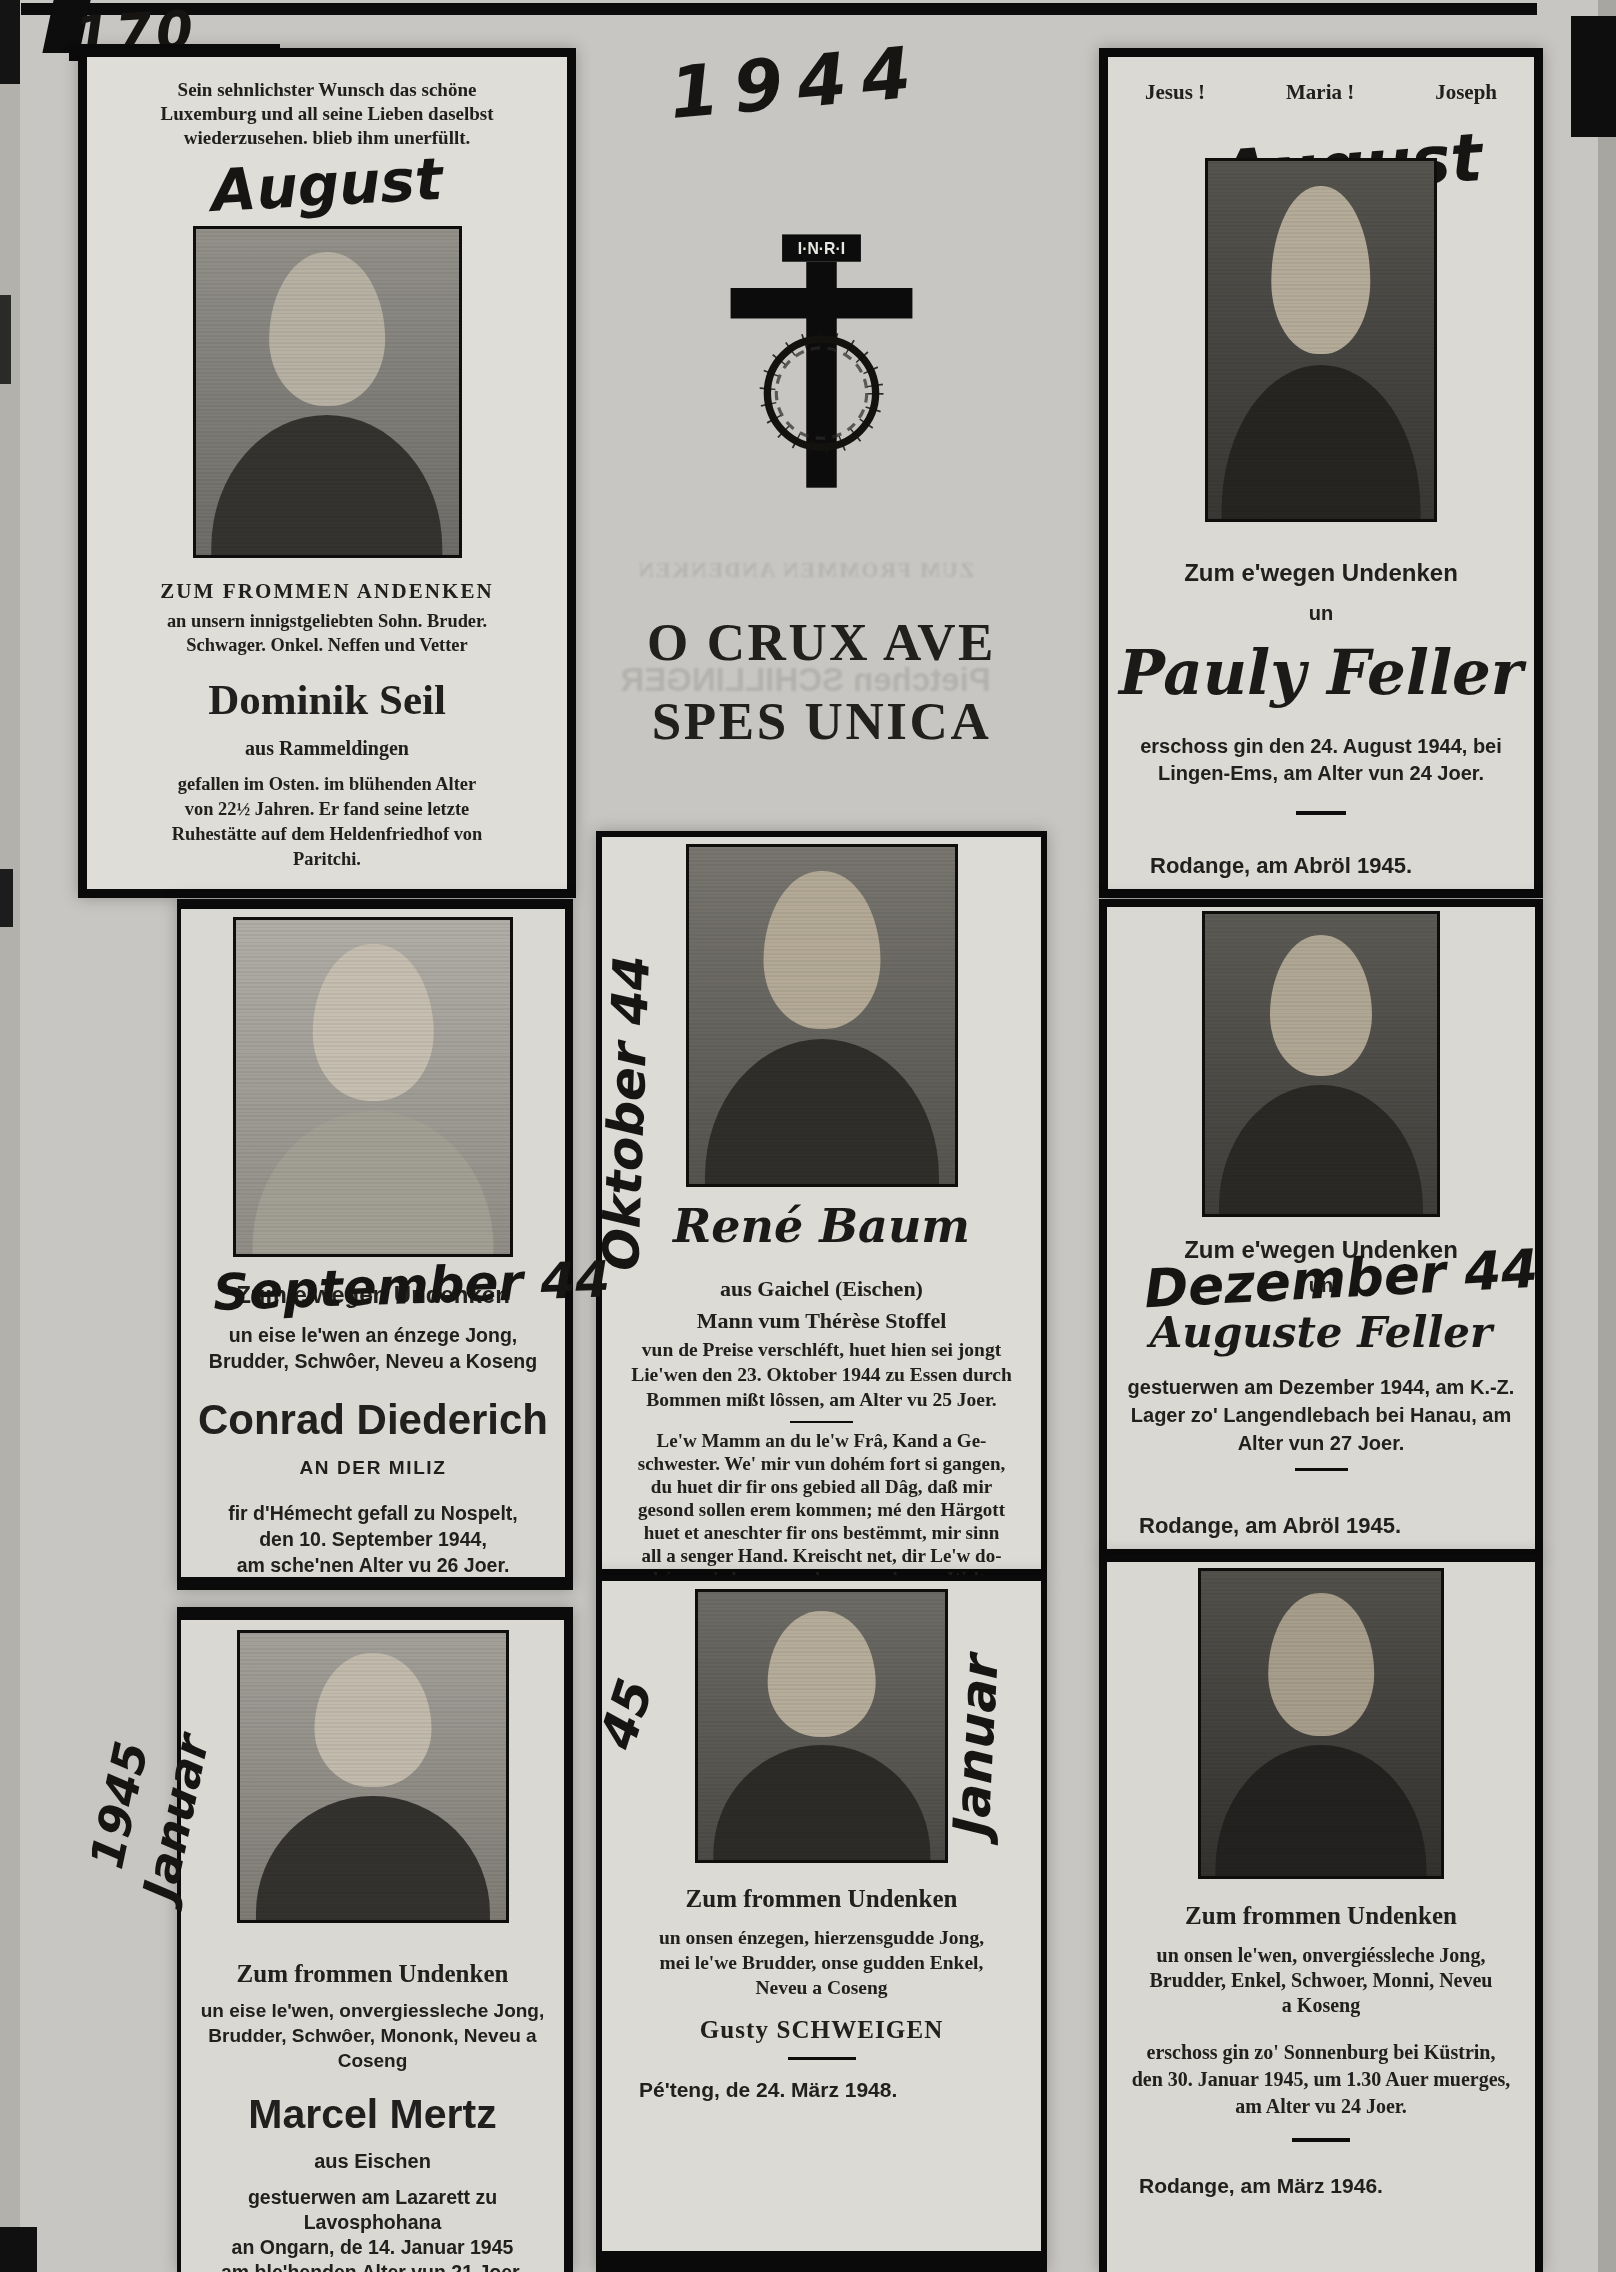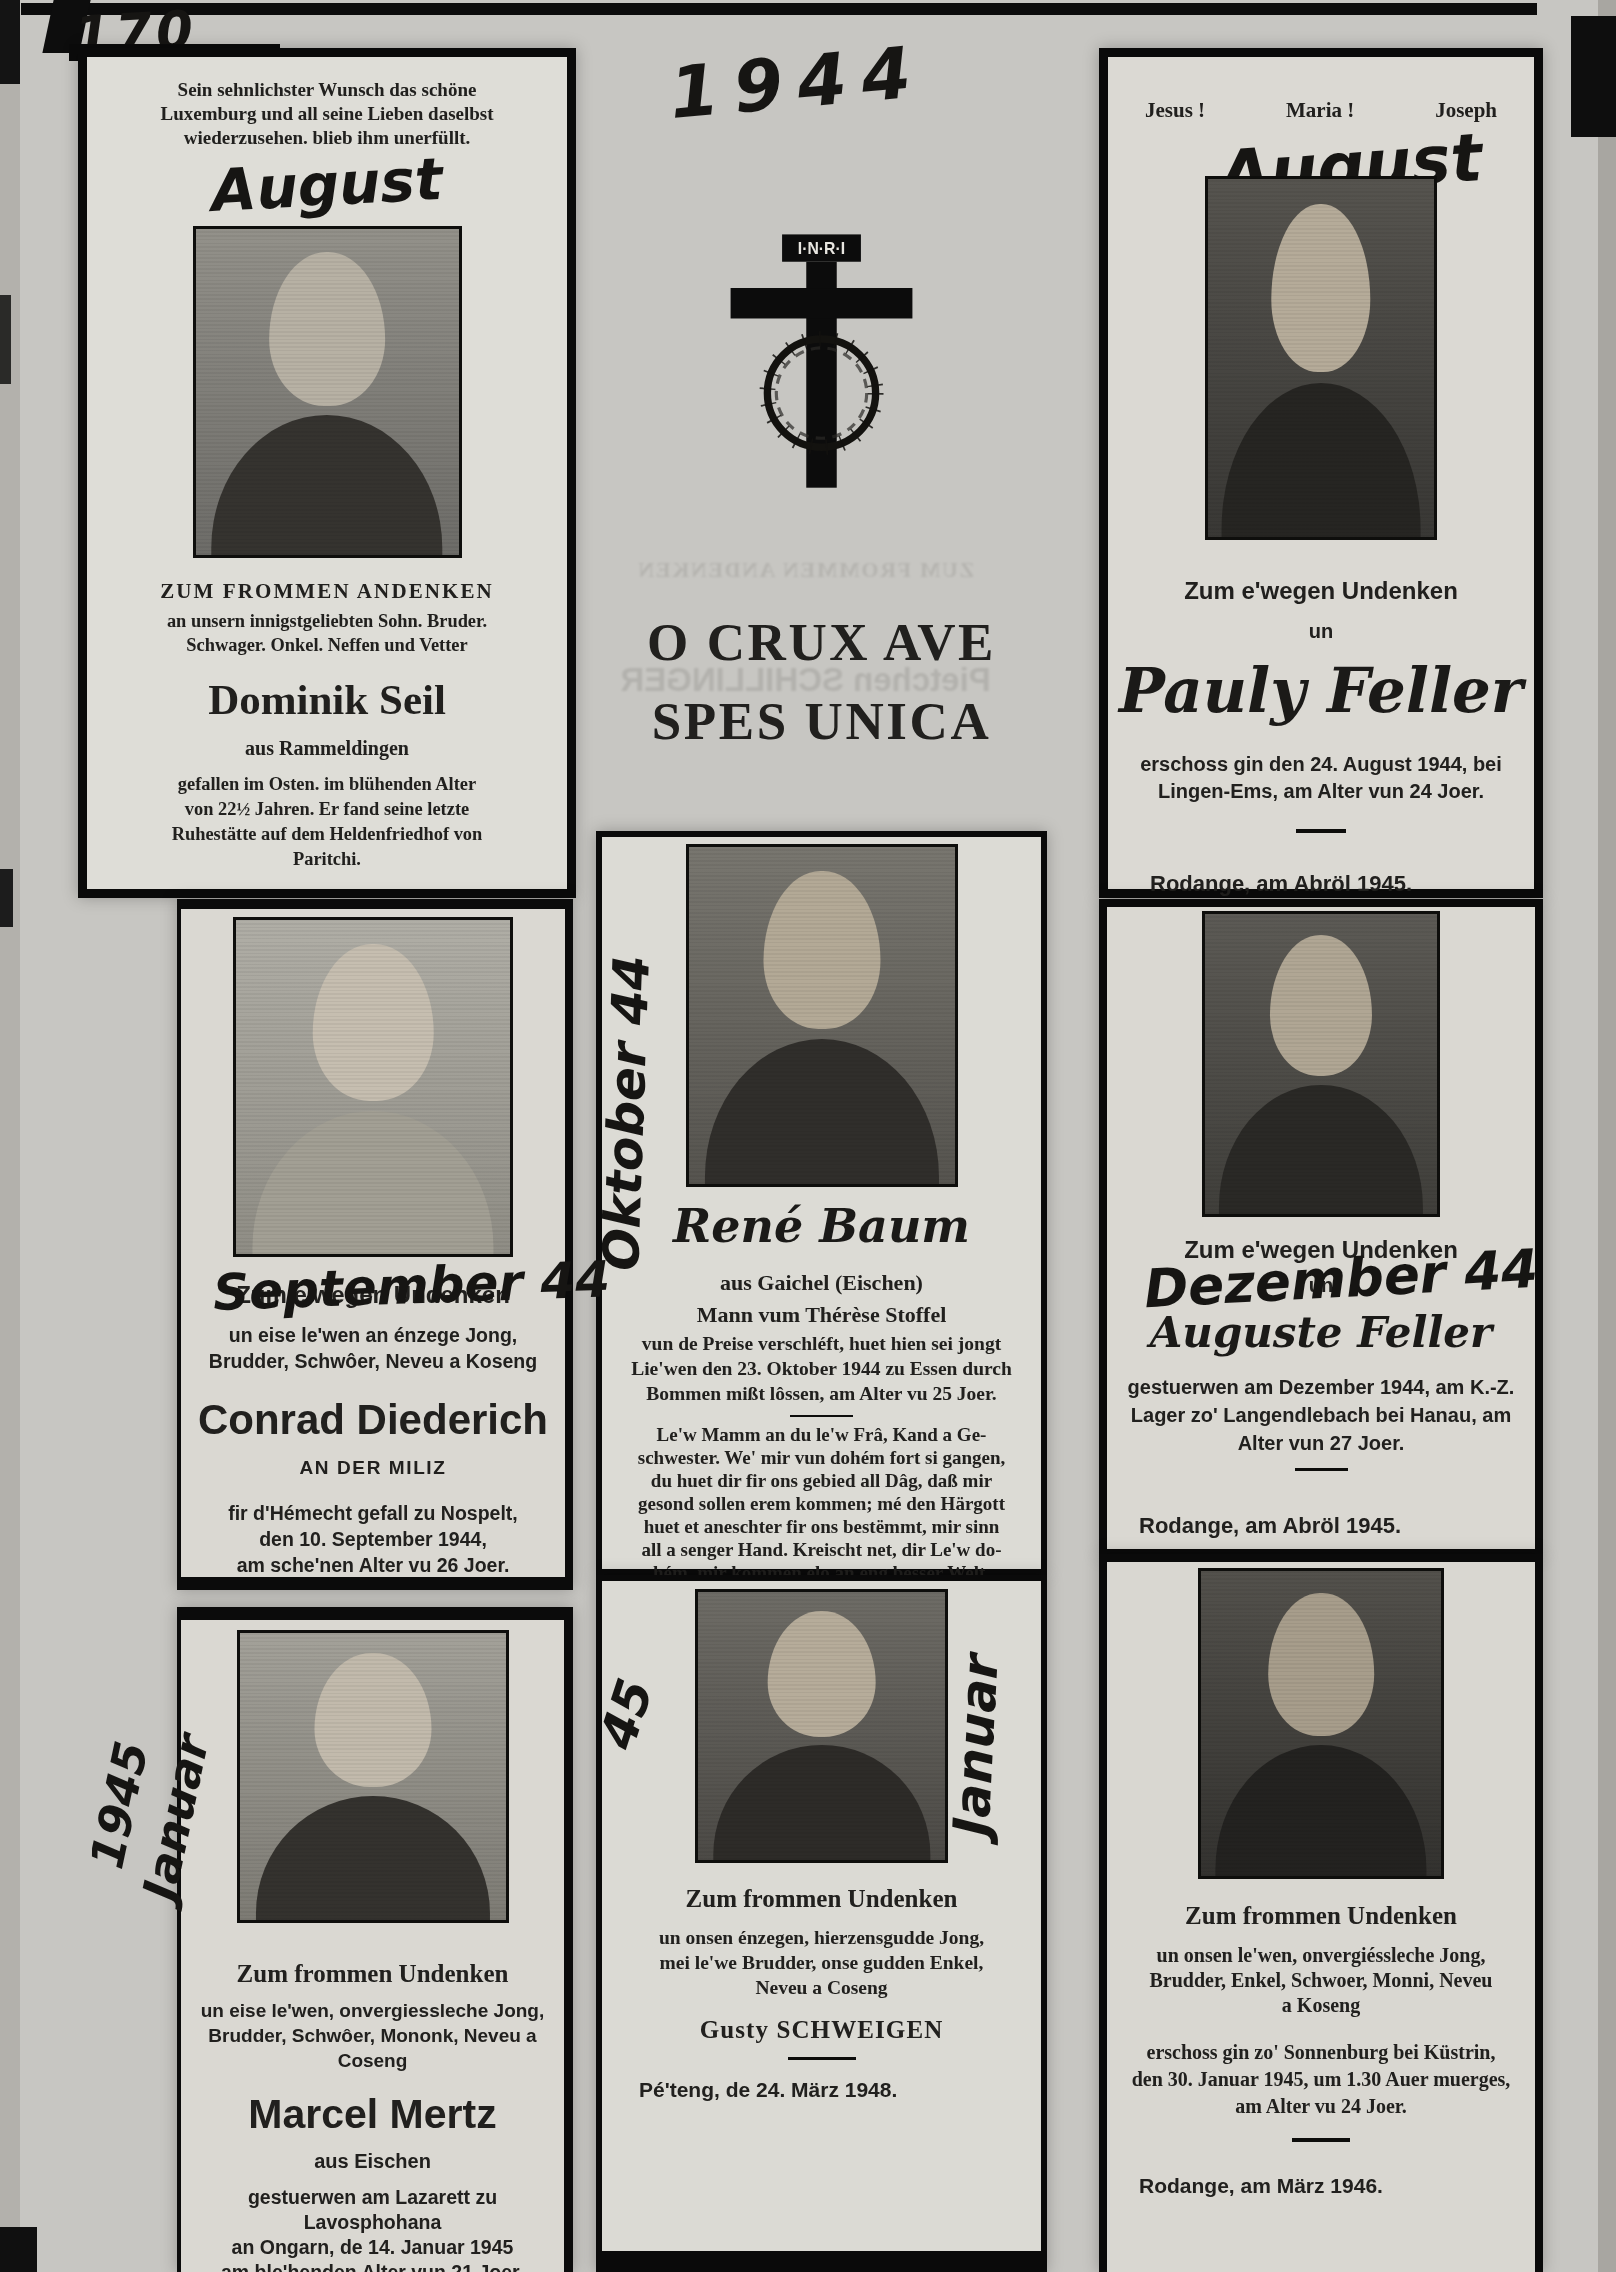--- a/index.html
+++ b/index.html
@@ -86,21 +86,21 @@
     <div class="b" style="font-size:43px;margin-top:18px;">Dominik Seil</div>
     <div class="b" style="font-size:20px;margin-top:13.7px;">aus Rammeldingen</div>
     <div class="b" style="font-size:18.4px;line-height:25px;margin-top:11.6px;">
       <div>gefallen im Osten. im blühenden Alter</div>
       <div>von 22½ Jahren. Er fand seine letzte</div>
       <div>Ruhestätte auf dem Heldenfriedhof von</div>
       <div>Paritchi.</div>
     </div>
   </div>
 
-  <div class="card san c" style="left:1099px;top:48px;width:444px;height:850px;border:9.5px solid #0a0a0a;background:#dbd9d3;padding-top:41px;">
+  <div class="card san c" style="left:1099px;top:48px;width:444px;height:850px;border:9.5px solid #0a0a0a;background:#dbd9d3;padding-top:23px;">
     <div class="ser b" style="display:flex;justify-content:space-between;padding:0 37px;font-size:21px;">
       <span>Jesus !</span>
       <span>Maria !</span>
       <span>Joseph</span>
     </div>
     <div class="abs hand" style="left:111px;top:71px;font-size:66px;transform:rotate(-4deg);">August</div>
     <div class="photo" style="width:226px;height:358px;margin-top:53px;--bg1:#56544f;--bg2:#393835;--face:#b5ab99;--suit:#262522;">
       <div class="head"></div>
       <div class="torso"></div>
     </div>
@@ -135,21 +135,21 @@
       <div>am sche'nen Alter vu 26 Joer.</div>
     </div>
   </div>
 
   <div class="card ser c" style="left:596px;top:831px;width:451px;height:744px;border:6.3px solid #0a0a0a;background:#dcdbd5;padding-top:7.4px;">
     <div class="photo" style="width:266px;height:337px;--bg1:#78766f;--bg2:#56544f;--face:#b3a996;--suit:#302e2b;">
       <div class="head"></div>
       <div class="torso"></div>
     </div>
     <div class="script" style="font-size:46px;margin-top:11.6px;">René Baum</div>
-    <div class="b" style="font-size:22px;margin-top:17px;">aus Gaichel (Eischen)</div>
+    <div class="b" style="font-size:22px;margin-top:23px;">aus Gaichel (Eischen)</div>
     <div class="b" style="font-size:22px;margin-top:6.3px;">Mann vum Thérèse Stoffel</div>
     <div class="b" style="font-size:19.5px;line-height:25px;margin-top:3px;">
       <div>vun de Preise verschléft, huet hien sei jongt</div>
       <div>Lie'wen den 23. Oktober 1944 zu Essen durch</div>
       <div>Bommen mißt lôssen, am Alter vu 25 Joer.</div>
     </div>
     <div class="rule" style="width:63px;height:2.6px;margin-top:8.4px;"></div>
     <div class="b" style="font-size:19px;line-height:23px;margin-top:5.3px;">
       <div>Le'w Mamm an du le'w Frâ, Kand a Ge-</div>
       <div>schwester. We' mir vun dohém fort si gangen,</div>

